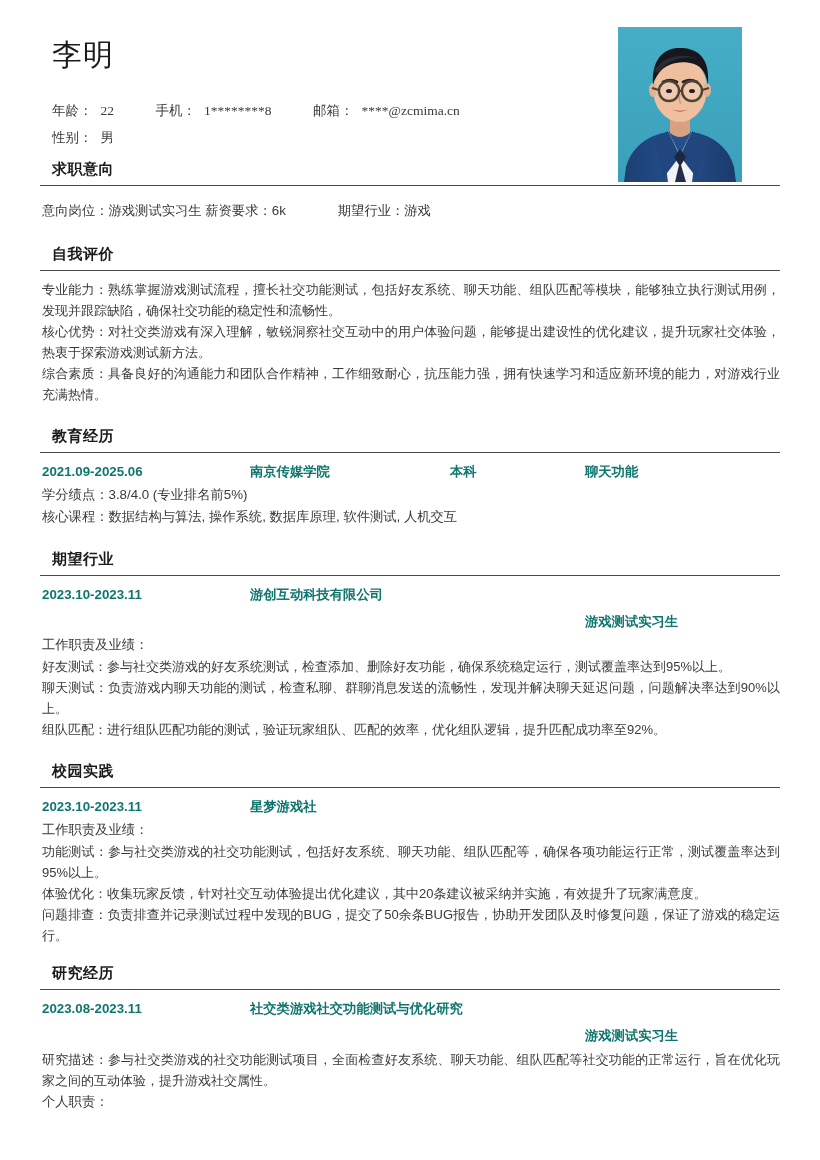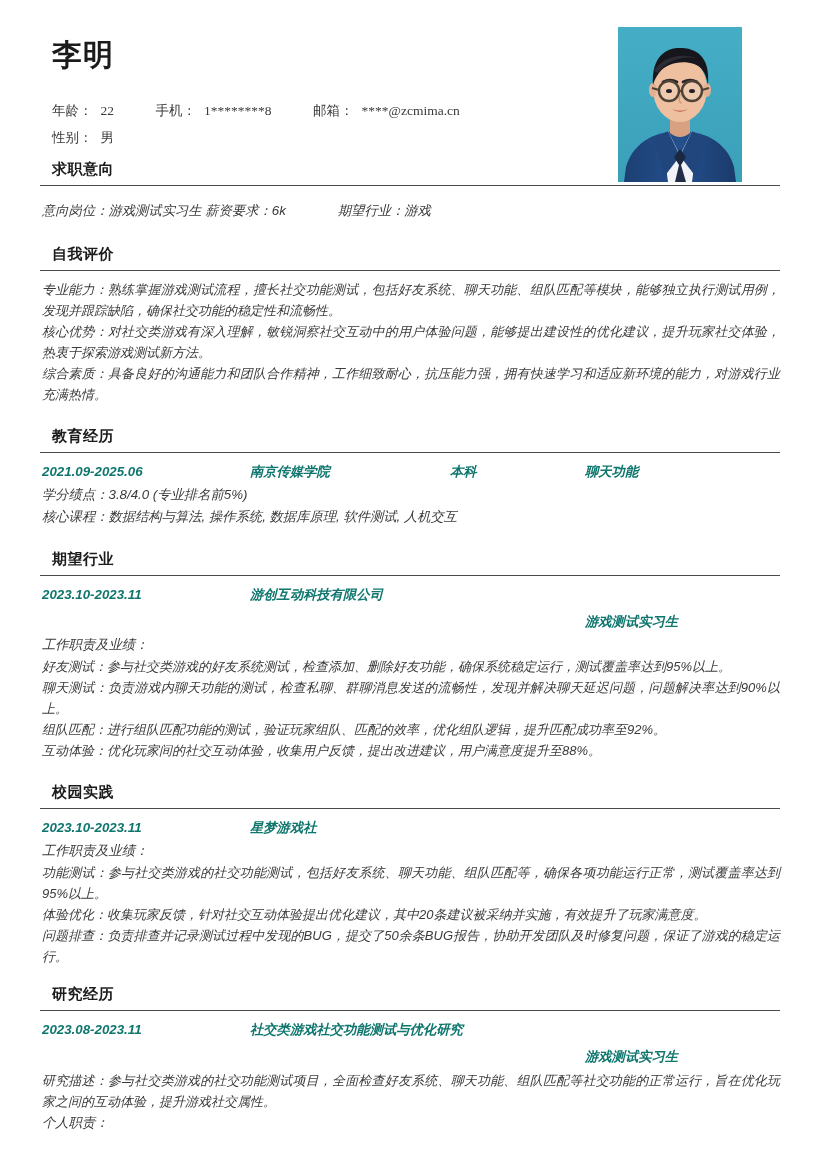--- a/index.html
+++ b/index.html
@@ -25,21 +25,21 @@
 
   
   .header {
     position: relative;
     padding-top: 28px;
     height: 158px;
     box-sizing: border-box;
   }
   .name {
     font-size: 30px;
-    font-weight: bold;
+    font-weight: normal;
     color: #1b1b1b;
     letter-spacing: 1px;
     margin: 10px 0 0 12px;
     line-height: 1.1;
   }
   .contact-rows {
     margin: 26px 0 0 12px;
   }
   .contact-line {
     font-size: 13.5px;
@@ -81,21 +81,20 @@
     color: #1b1b1b;
     padding: 0 0 6px 12px;
     letter-spacing: 0.5px;
   }
   .section-rule {
     border-bottom: 1px solid #4a4a4a;
     margin: 0 0 8px 0;
   }
   .section-body {
     padding: 0 0 0 2px;
-    font-style: italic;
   }
 
   .para {
     font-size: 13px;
     line-height: 1.62;
     color: #3a3a3a;
     margin: 0;
     text-align: justify;
   }
 
@@ -249,21 +248,20 @@
     <div class="section-body">
       <div class="row-head">
         <div class="c-date">2023.10-2023.11</div>
         <div class="c-org-wide">游创互动科技有限公司</div>
         <div class="c-role">游戏测试实习生</div>
       </div>
       <div class="sub-line">工作职责及业绩：</div>
       <p class="para">好友测试：参与社交类游戏的好友系统测试，检查添加、删除好友功能，确保系统稳定运行，测试覆盖率达到95%以上。</p>
       <p class="para">聊天测试：负责游戏内聊天功能的测试，检查私聊、群聊消息发送的流畅性，发现并解决聊天延迟问题，问题解决率达到90%以上。</p>
       <p class="para">组队匹配：进行组队匹配功能的测试，验证玩家组队、匹配的效率，优化组队逻辑，提升匹配成功率至92%。</p>
-      <p class="para">互动体验：优化玩家间的社交互动体验，收集用户反馈，提出改进建议，用户满意度提升至88%。</p>
       <div class="spacer-20"></div>
     </div>
   </div>
 
   <div class="section">
     <div class="section-title">校园实践</div>
     <div class="section-rule"></div>
     <div class="section-body">
       <div class="row-head">
         <div class="c-date">2023.10-2023.11</div>

